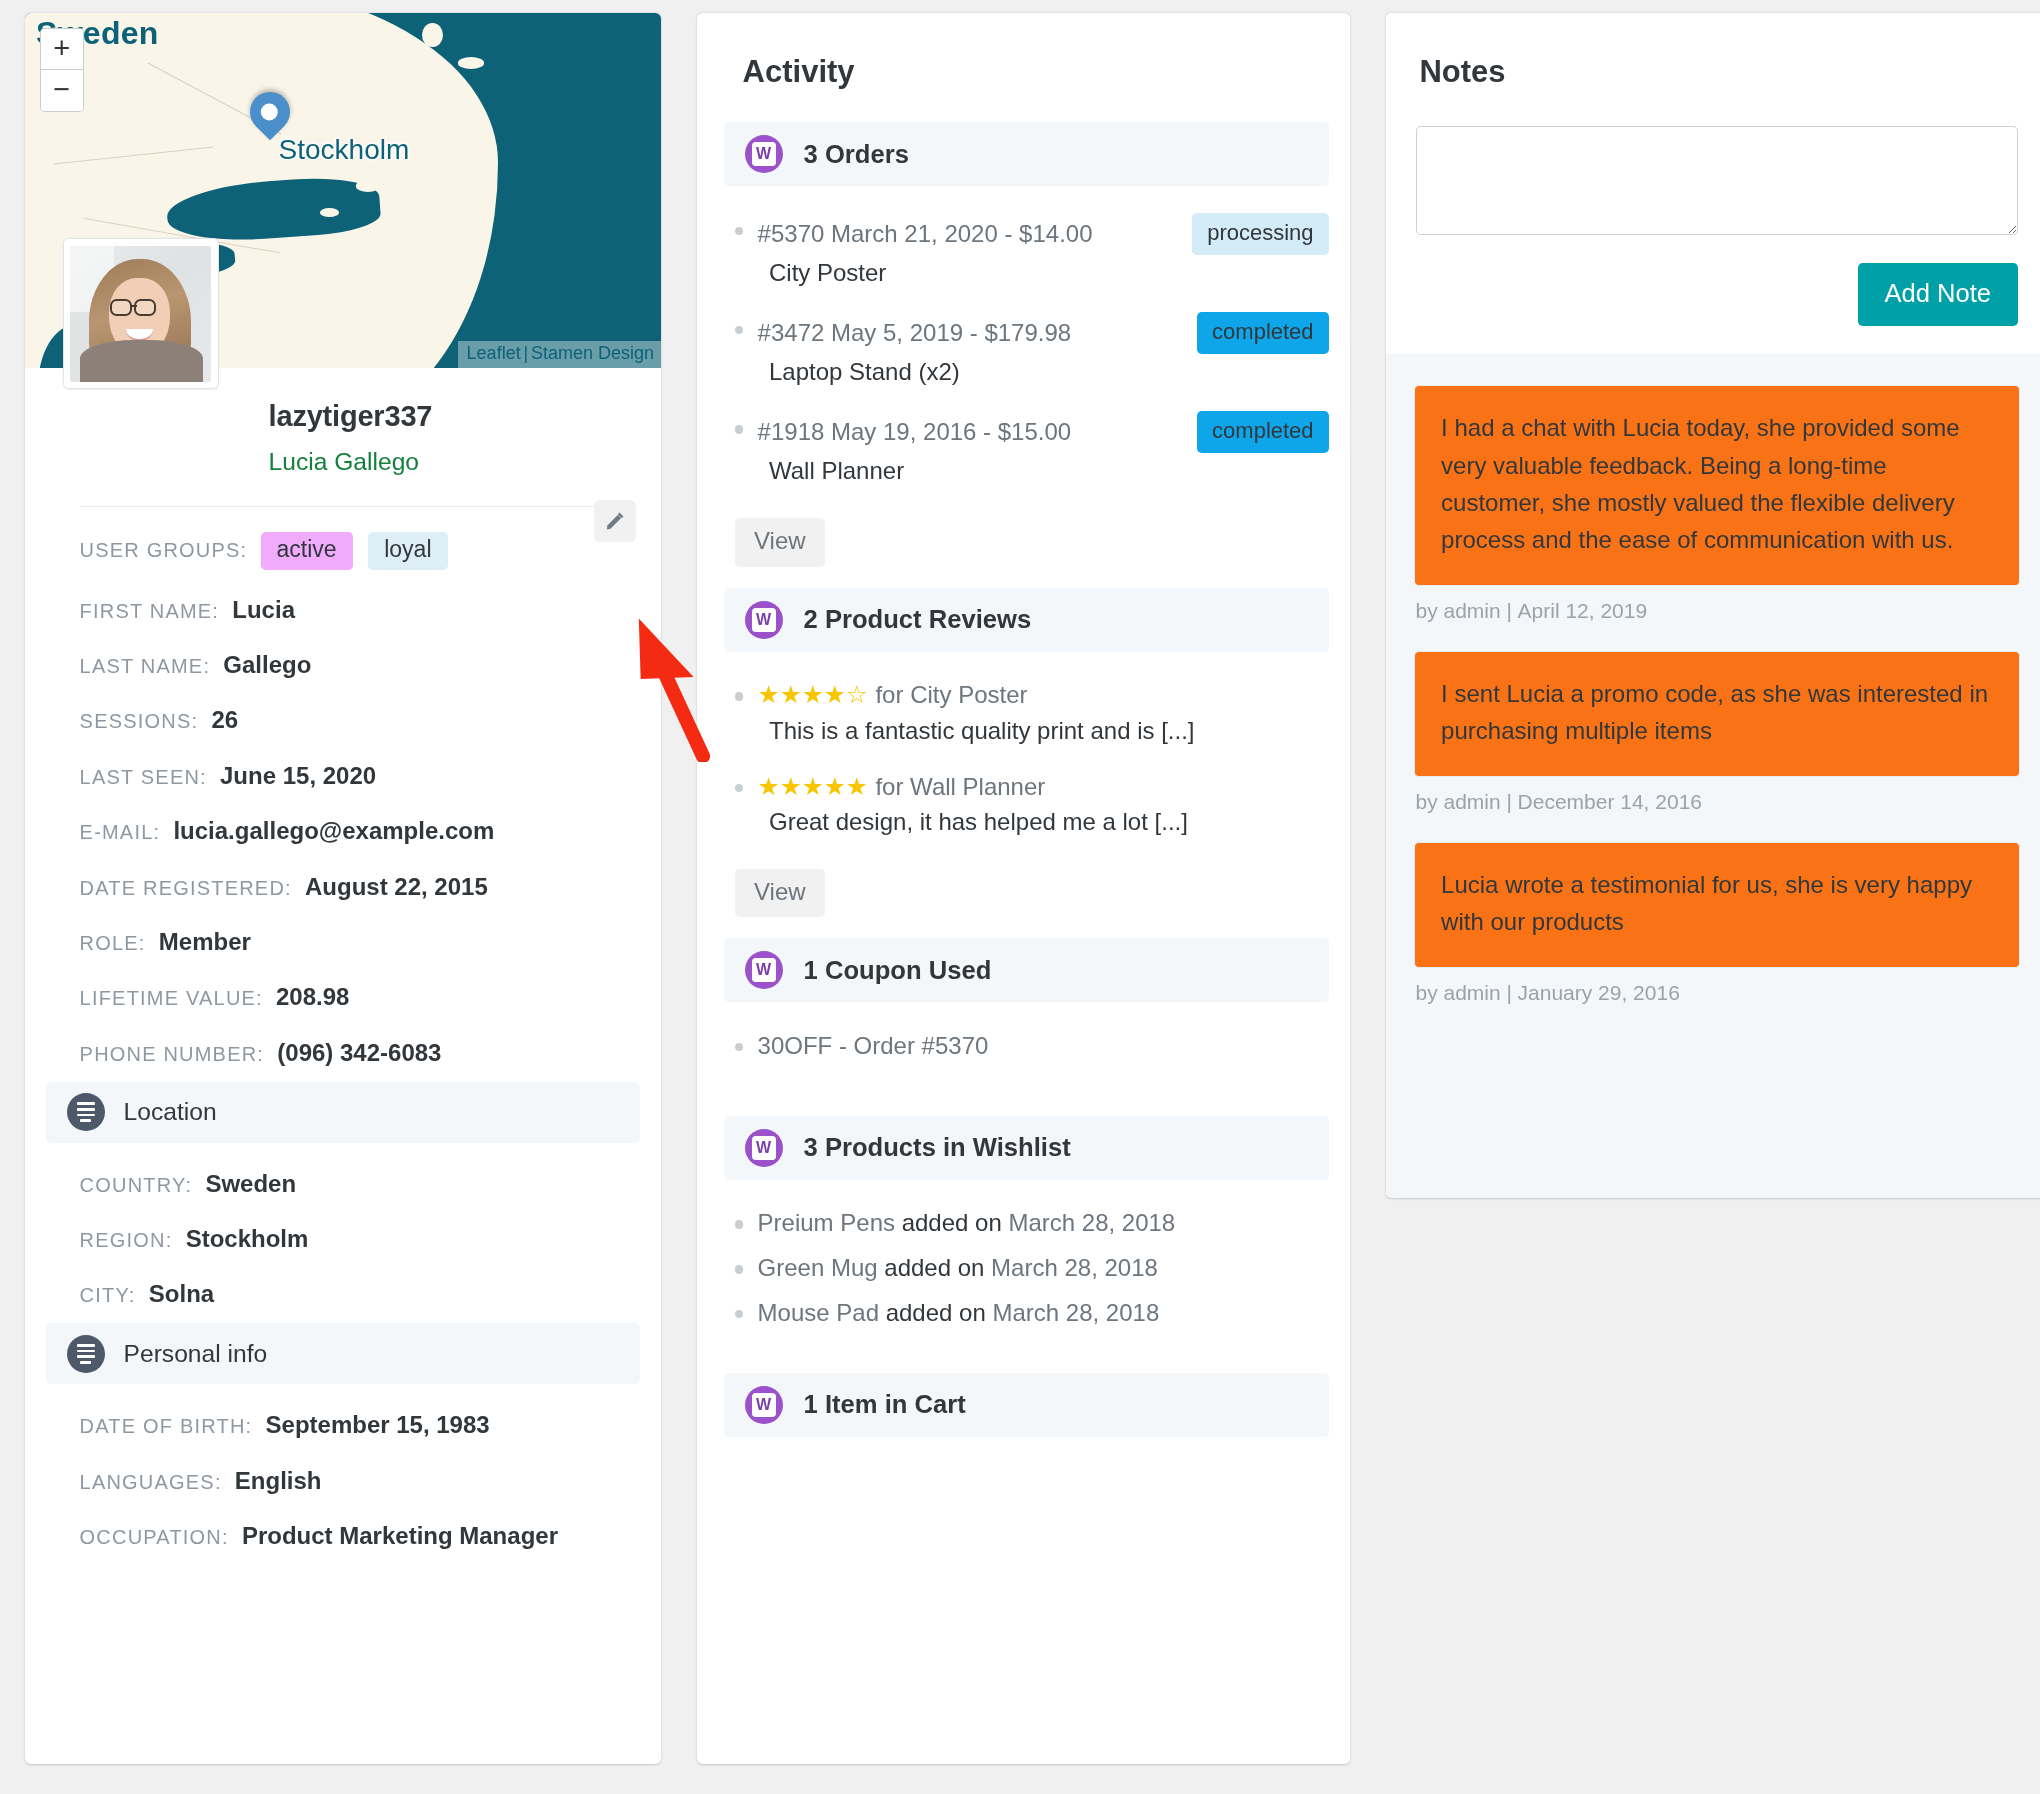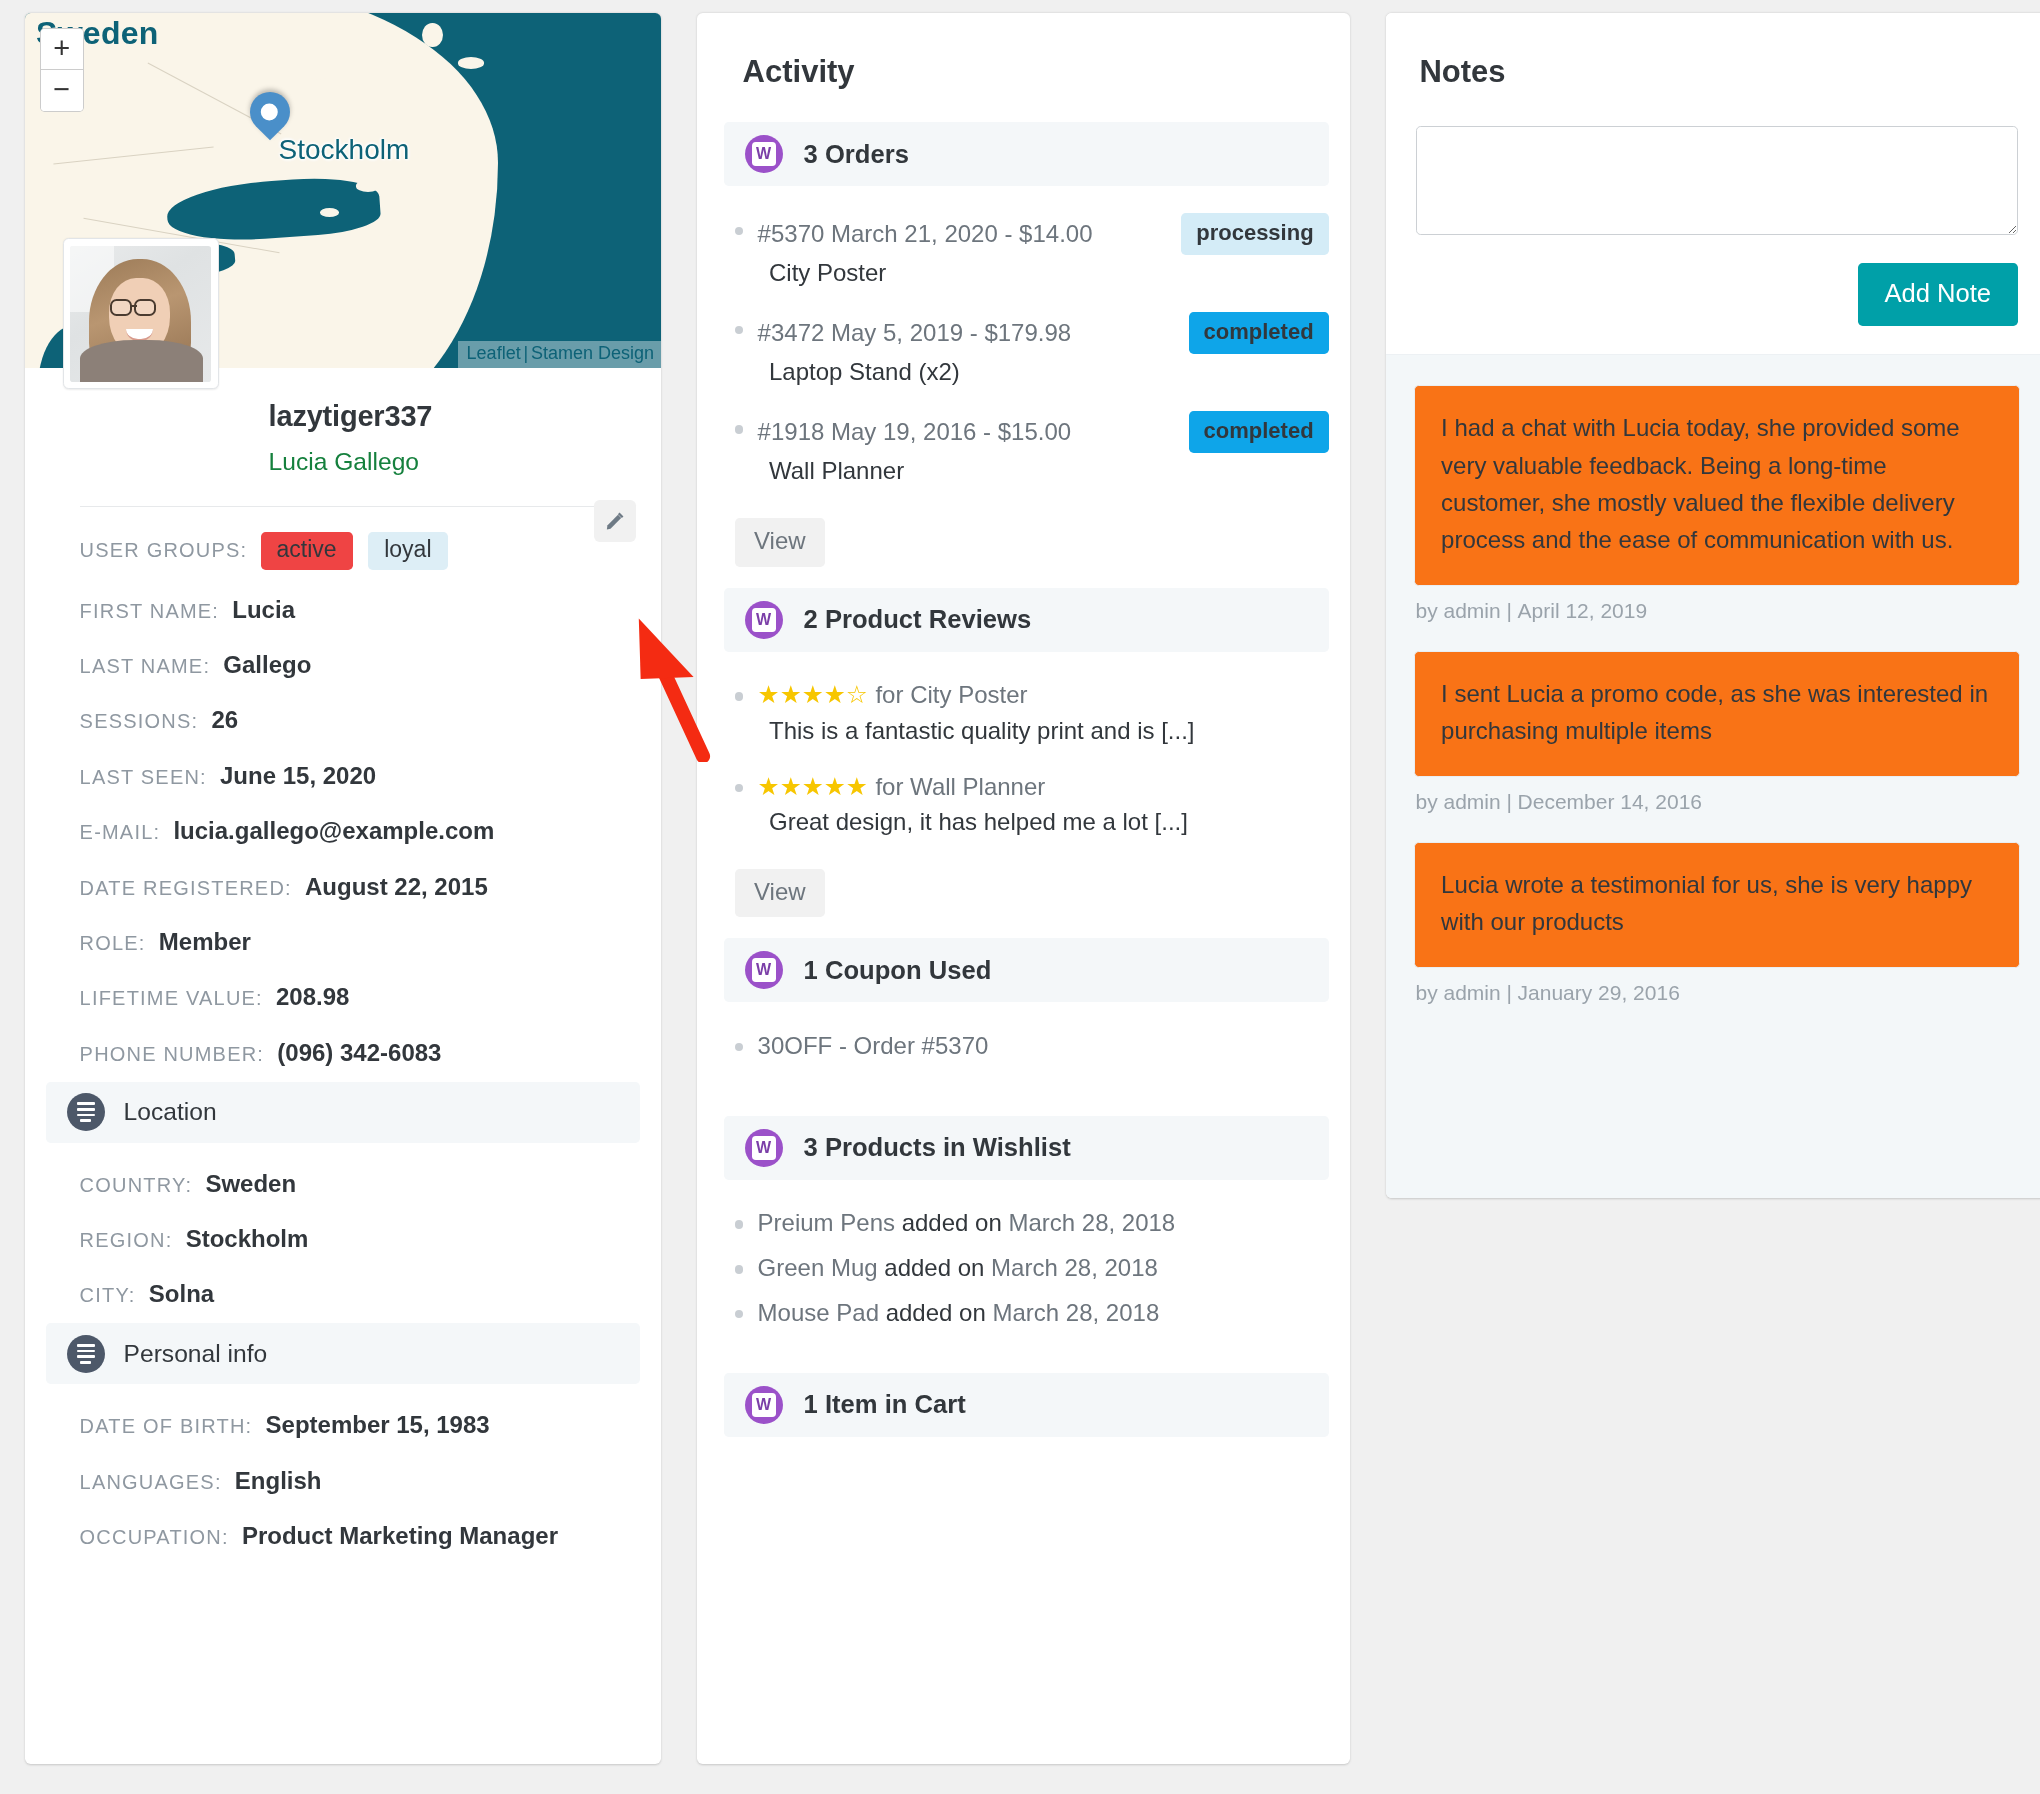--- a/index.html
+++ b/index.html
@@ -228,21 +228,21 @@
   .badge-row { margin-bottom: 25.6px; }
   .tag {
     display: inline-block;
     font-size: 23px;
     padding: 4.7px 16px 6.6px 16px;
     border-radius: 4.7px;
     margin-right: 11.4px;
     color: #32373c;
     font-weight: normal;
   }
-  .tag.green { background: #ef4444; }
+  .tag.green { background: #f0abfc; }
   .tag.blue  { background: #ddeef6; }
 
   .edit-btn {
     position: absolute;
     right: 24.6px; top: -7.6px;
     width: 42px; height: 42px;
     background: #f1f1f1;
     border-radius: 5.7px;
     display: flex; align-items: center; justify-content: center;
     cursor: pointer;
@@ -330,21 +330,20 @@
     padding-left: 11.4px;
   }
   .status {
     display: inline-block;
     font-size: 22px;
     padding: 4.7px 15px 6.6px 15px;
     border-radius: 4.7px;
     margin-left: 13.2px;
     flex: 0 0 auto;
     color: #32373c;
-    font-weight: bold;
   }
   .status.processing { background: #d4ecf7; }
   .status.completed  { background: #0ea5e9; }
 
   .view-btn {
     display: inline-block;
     background: #f1f1f1;
     color: #6d757d;
     font-size: 24px;
     padding: 9.5px 19px 11.4px 19px;

